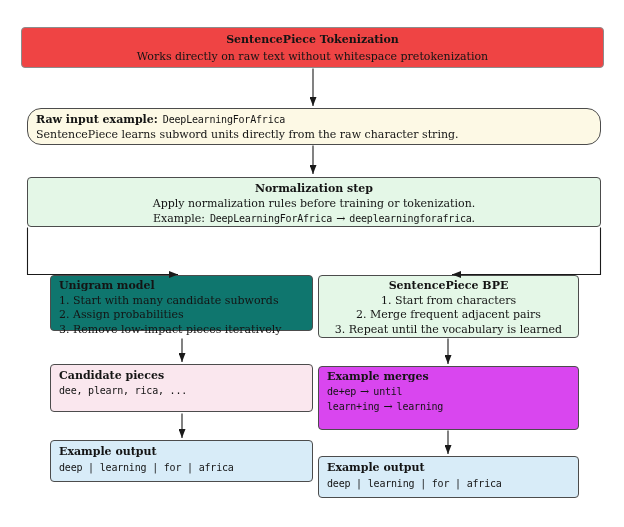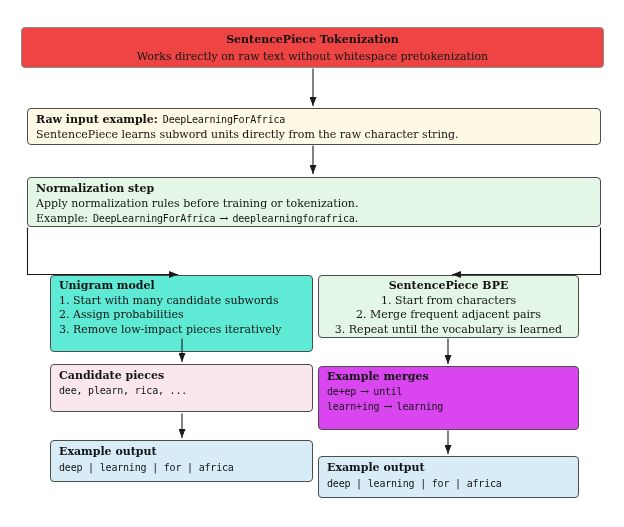--- a/index.html
+++ b/index.html
@@ -13,23 +13,23 @@
     font-size:11px; line-height:15px; padding:3px 8px 0 8px;
   }
   .bt { font-weight:bold; }
   .center { text-align:center; }
   .mono { font-family:"DejaVu Sans Mono", monospace; font-size:10px; letter-spacing:-0.2px; }
   .gap { margin-left:5px; }
   .arrowglyph { font-family:"DejaVu Serif", serif; font-size:11px; margin:0 4px; }
 
   
   .b-title { left:21px;  top:27px;  width:583px; height:41px; background:#ef4444; border-color:#8c8c8c; padding-top:4px; line-height:16.5px; }
-  .b-raw   { left:27px;  top:108px; width:574px; height:37px; background:#fdf9e5; }
-  .b-norm  { left:27px;  top:177px; width:574px; height:50px; background:#e4f7e7; }
-  .b-uni   { left:50px;  top:275px; width:263px; height:77px; background:#5eead4; line-height:14.5px; }
+  .b-raw   { left:27px;  top:108px; width:574px; height:37px; background:#fdf9e5;border-radius:14px; }
+  .b-norm  { left:27px;  top:177px; width:574px; height:50px; background:#e4f7e7;text-align:center; }
+  .b-uni   { left:50px;  top:275px; width:263px; height:56px; background:#0f766e; line-height:14.5px; }
   .b-bpe   { left:318px; top:275px; width:261px; height:63px; background:#e4f7e7; line-height:14.5px;text-align:center; }
   .b-cand  { left:50px;  top:364px; width:263px; height:48px; background:#fae7ee; }
   .b-merge { left:318px; top:366px; width:261px; height:64px; background:#d946ef; line-height:14.8px; }
   .b-outL  { left:50px;  top:440px; width:263px; height:42px; background:#d8ecf8; line-height:15.5px; }
   .b-outR  { left:318px; top:456px; width:261px; height:42px; background:#d8ecf8; line-height:15.5px; }
 
   svg.overlay { position:absolute; left:0; top:0; pointer-events:none; }
 </style>
 </head>
 <body>

